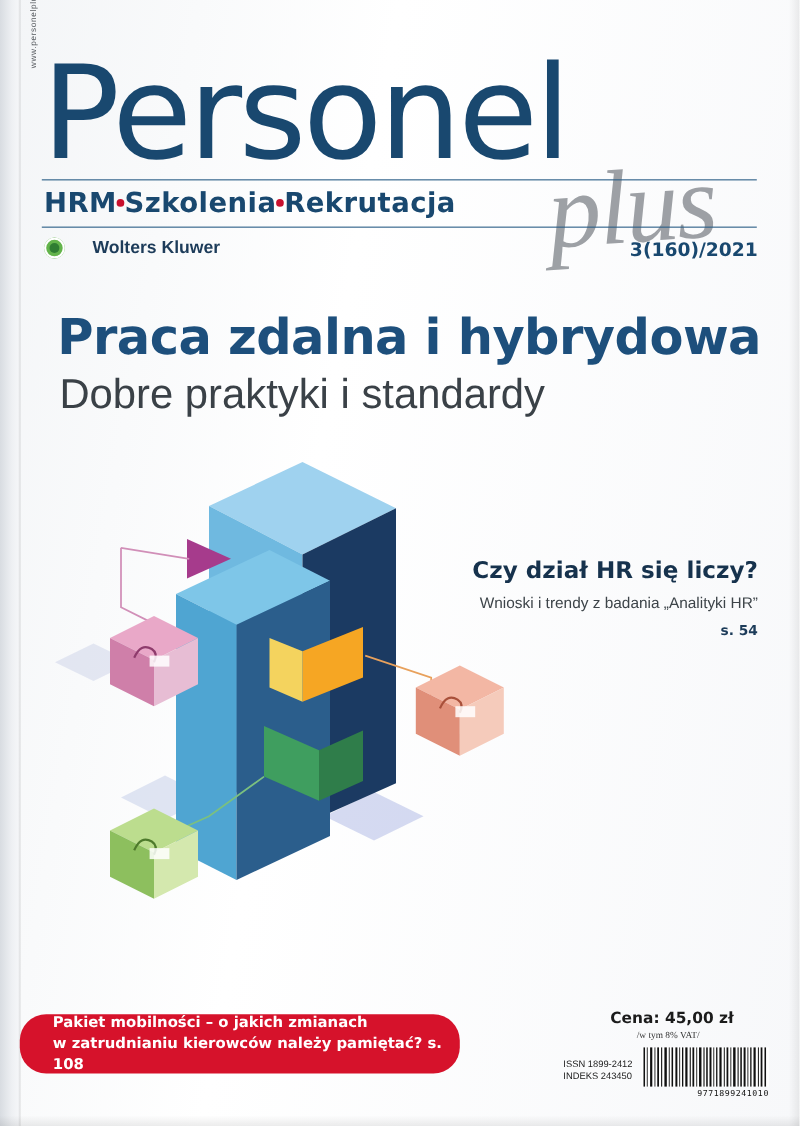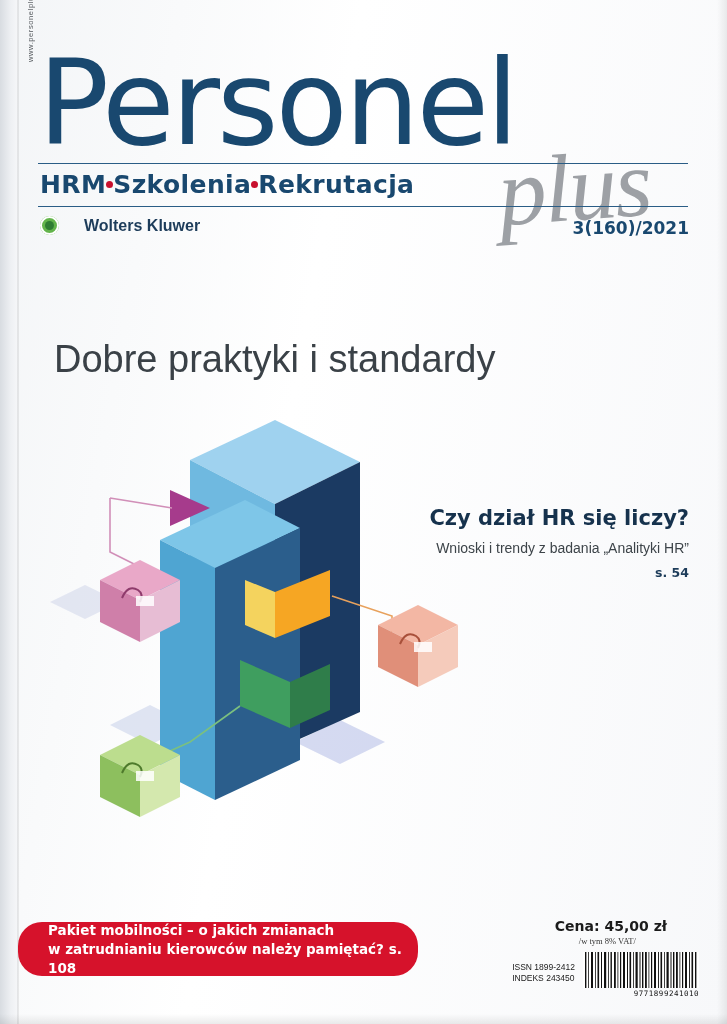--- a/index.html
+++ b/index.html
@@ -226,20 +226,21 @@
 
   <div class="rule bottom"></div>
 
   <div class="publisher">
     <span class="wk-mark"></span>
     <span class="publisher-name">Wolters Kluwer</span>
   </div>
 
   <div class="issue">3(160)/2021</div>
 
+  <div class="headline">Praca zdalna i hybrydowa</div>
   <div class="subhead">Dobre praktyki i standardy</div>
 
   <div class="illo">
     <svg width="470" height="470" viewBox="0 0 470 470">
 
       <polygon points="45,165 80,182 45,199 10,182" fill="#cfd6ea" opacity="0.55"></polygon>
       <polygon points="300,300 345,322 300,344 255,322" fill="#b9c2e8" opacity="0.6"></polygon>
       <polygon points="110,285 150,305 110,325 70,305" fill="#c6cfe9" opacity="0.55"></polygon>
 
       <polygon points="150,40 235,0 320,42 235,84" fill="#9fd2ef"></polygon>

